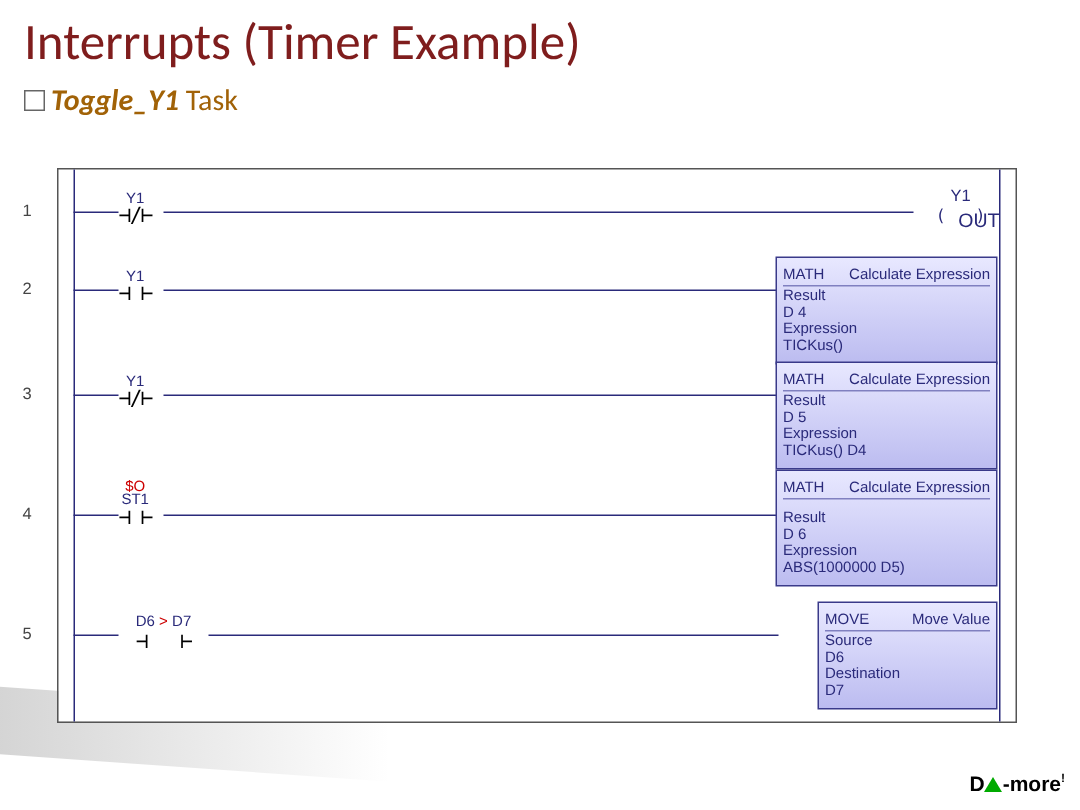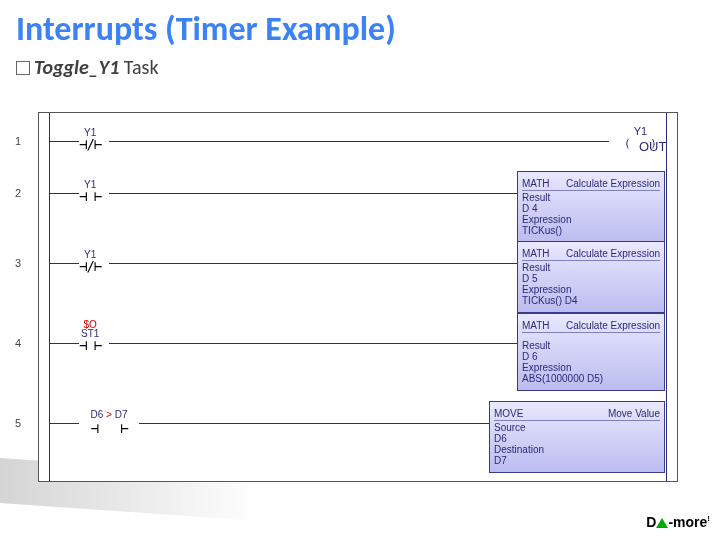--- a/index.html
+++ b/index.html
@@ -7,30 +7,30 @@
     margin: 0;
     width: 720px;
     height: 540px;
     background: #fff;
     font-family: "Segoe UI", Tahoma, sans-serif;
     position: relative;
     overflow: hidden;
   }
   .title {
     font-size: 34px;
-    font-weight: 700;
-    color: #3b82f6;
+    font-weight: 400;
+    color: #7f1d1d;
     font-family: "Calibri", "Segoe UI", sans-serif;
     padding: 8px 16px 0 16px;
   }
   .subtitle {
     padding: 6px 0 8px 16px;
     font-size: 20px;
     font-family: "Calibri", sans-serif;
-    color: #404040;
+    color: #a16207;
   }
   .subtitle .cb {
     display:inline-block;
     width:14px;height:14px;
     border:1px solid #666;
     margin-right:4px;
     vertical-align:-1px;
   }
   .subtitle .italic {
     font-style: italic;
@@ -217,21 +217,21 @@
 
   <div class="rownum" style="top:304px">5</div>
   <div class="wire" style="left:10px;top:310px;width:30px"></div>
   <div class="contact" style="left:40px;top:296px;width:60px">
     <span class="lbl" style="display:inline">D6</span>
     <span class="lbl" style="display:inline;color:#c00">&gt;</span>
     <span class="lbl" style="display:inline">D7</span><br>
     <span class="sym">⊣&nbsp;&nbsp;&nbsp;⊢</span>
   </div>
   <div class="wire" style="left:100px;top:310px;width:380px"></div>
-  <div class="box" style="right:12px;top:288px;width:176px">
+  <div class="box" style="right:12px;top:288px;width:120px">
     <div class="bh">
         <span>MOVE</span>
         <span>Move Value</span>
       </div>
     <div class="row">
         <span>Source</span>
         <span>D6</span>
       </div>
     <div class="row">
         <span>Destination</span>

